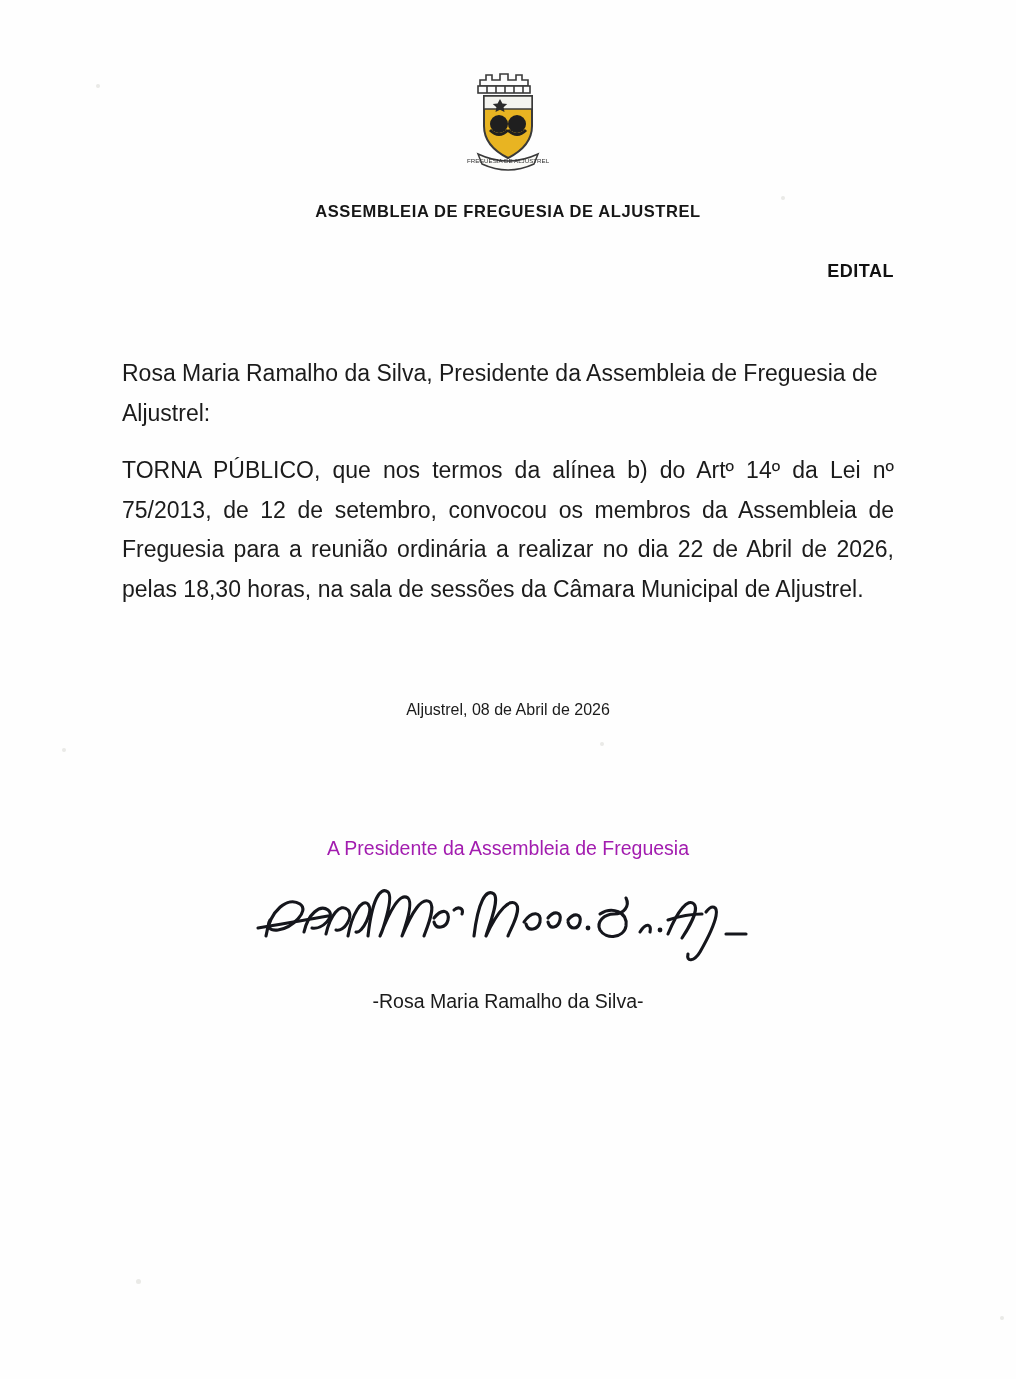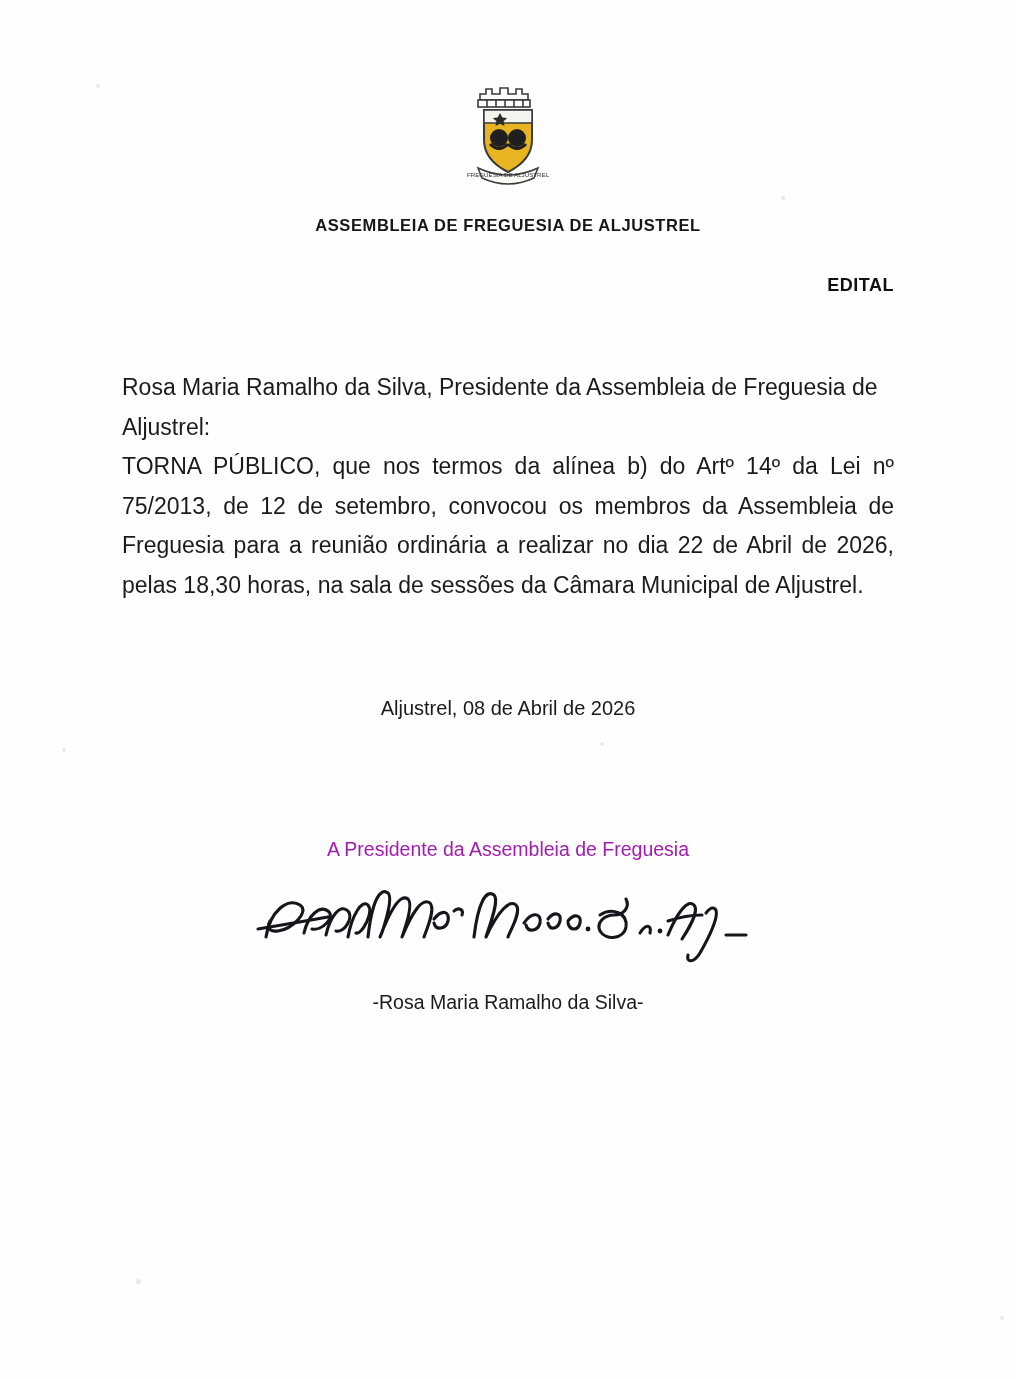--- a/index.html
+++ b/index.html
@@ -16,21 +16,21 @@
     position: relative;
     overflow: hidden;
   }
 
   .page {
     position: relative;
     width: 1016px;
     height: 1379px;
     background: #fefefe;
     box-sizing: border-box;
-    padding: 16px 122px;
+    padding: 2px 122px;
   }
 
   
   .speck {
     position: absolute;
     background: #d8d8d4;
     border-radius: 50%;
     opacity: .55;
   }
 
@@ -69,28 +69,29 @@
     font-size: 23px;
     line-height: 1.72;
     color: #1b1b1b;
   }
 
   .para-intro {
     text-align: left;
   }
 
   .para-main {
+    margin-top: 18px;
     text-align: justify;
     text-justify: inter-word;
   }
 
   .place-date {
     margin-top: 92px;
     text-align: center;
-    font-size: 20px;
+    font-size: 16px;
     color: #1b1b1b;
   }
 
   .sign-role {
     margin-top: 118px;
     text-align: center;
     font-size: 19.5px;
     color: #a21caf;
   }
 

